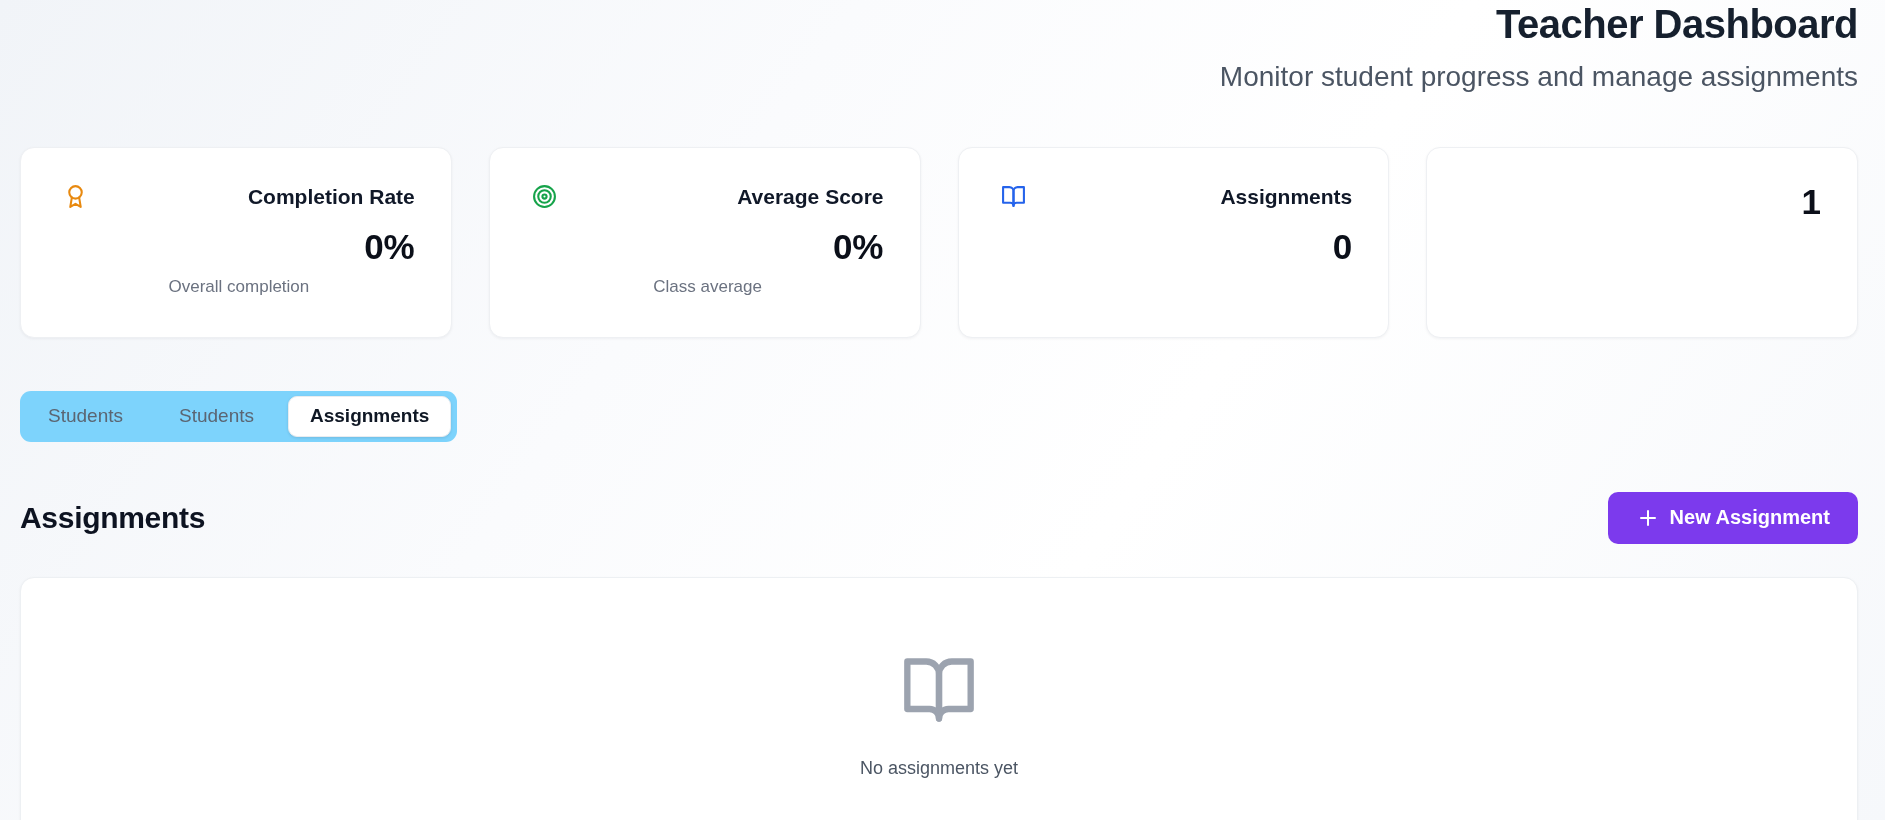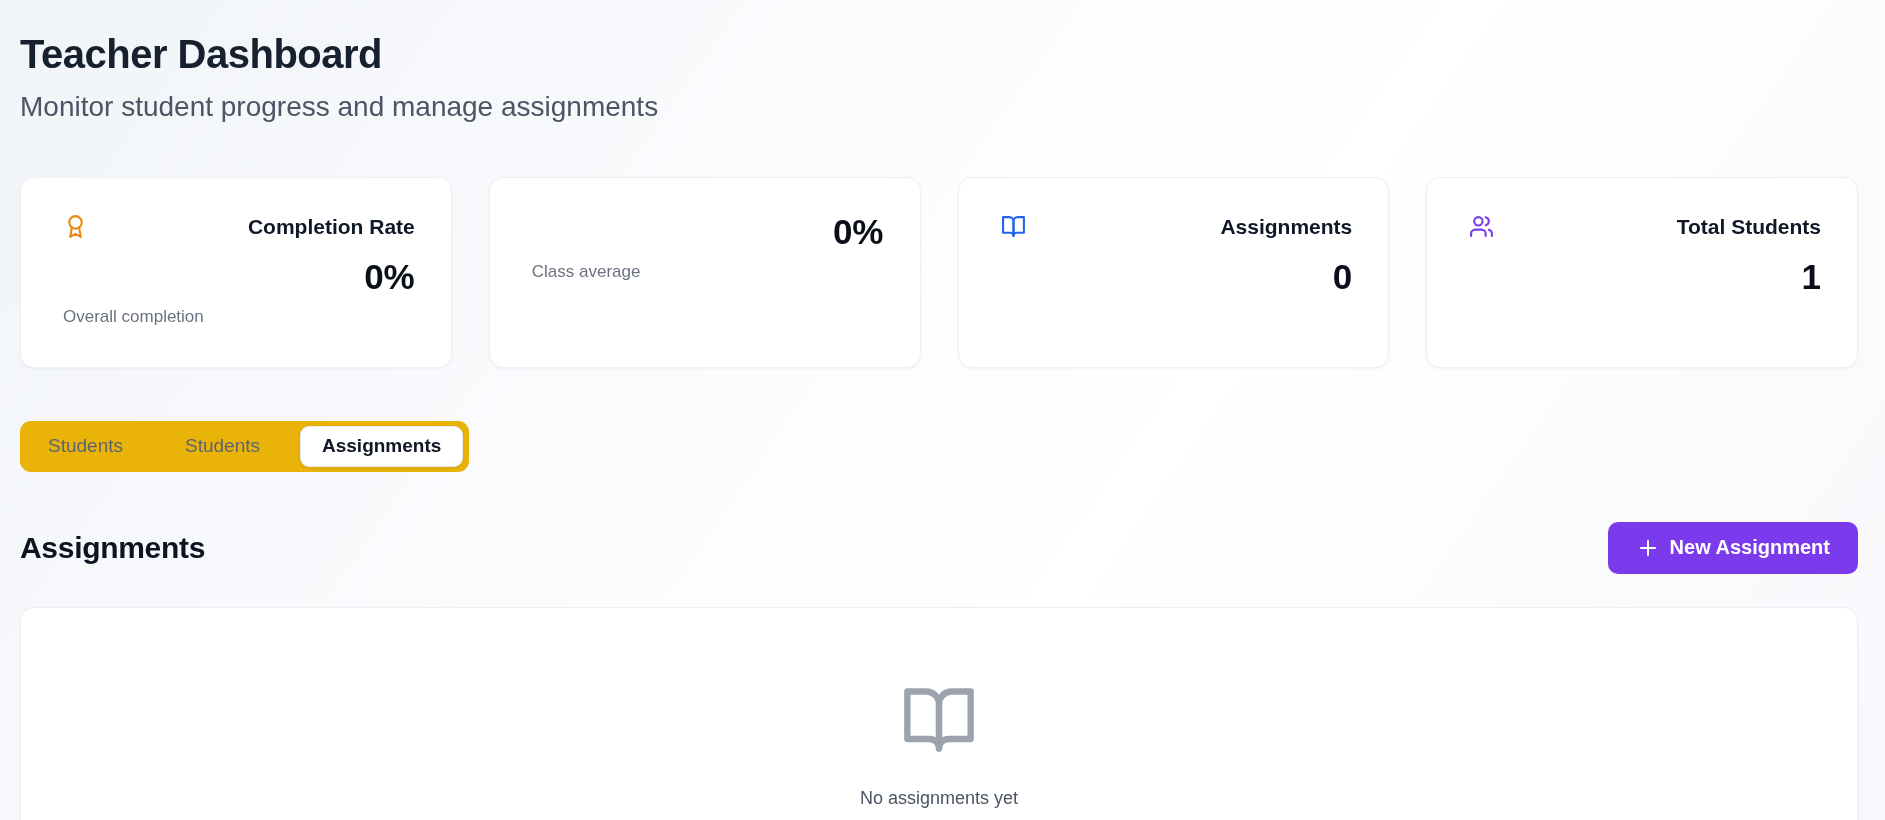--- a/index.html
+++ b/index.html
@@ -5,41 +5,41 @@
   * { box-sizing: border-box; margin: 0; padding: 0; }
   html, body { width: 1885px; height: 820px; overflow: hidden; }
   body {
     font-family: "Liberation Sans", sans-serif;
     background: linear-gradient(125deg, #f1f4f8 0%, #fafbfd 35%, #ffffff 60%, #f6f8fb 100%);
     color: #111827;
   }
   .page { padding: 0 27px 0 20px; }
 
   
-  header { padding-top: 30px; text-align: left; }
+  header { text-align: right; }
   h1 { font-size: 40px; font-weight: 700; color: #16202e; letter-spacing: -0.5px; line-height: 1.2; }
   .subtitle { font-size: 28px; color: #4b5563; margin-top: 13px; }
 
   
   .stats { margin-top: 54px; display: grid; grid-template-columns: repeat(4, 1fr); gap: 37px; }
   .stat-card {
     background: #ffffff; border: 1px solid #eef0f3; border-radius: 14px;
     box-shadow: 0 1px 3px rgba(16,24,40,.05);
     height: 191px; padding: 36px 36px 0 42px;
   }
   .stat-top { display: flex; justify-content: space-between; align-items: center; margin-bottom: 20px; gap: 12px; }
   .stat-top svg { width: 25px; height: 25px; flex: 0 0 auto; }
   .stat-label { font-size: 21px; font-weight: 600; color: #101828; }
   .stat-value { font-size: 35px; font-weight: 700; text-align: right; line-height: 1; margin-bottom: 13px; color: #0b0f19; }
-  .stat-sub { font-size: 17px; color: #6b7280; text-align: left; }
+  .stat-sub { font-size: 17px; color: #6b7280; text-align: center; }
 
   
   .tabs {
-    margin-top: 53px; display: inline-flex; align-items: center; gap: 18px;
-    background: #eab308; border-radius: 11px; padding: 5px 6px;
+    margin-top: 53px; display: inline-flex; align-items: center; gap: 12px;
+    background: #7dd3fc; border-radius: 11px; padding: 5px 6px;
   }
   .tab {
     border: none; background: transparent; cursor: pointer;
     font-family: inherit; font-size: 19px; font-weight: 500; color: #5b6572;
     padding: 9px 22px; border-radius: 9px; line-height: 1.2;
   }
   .tab.active {
     background: #ffffff; color: #0f1724; font-weight: 700;
     border: 1px solid #e9ecef; box-shadow: 0 1px 3px rgba(16,24,40,.12);
     padding: 8px 21px;
@@ -87,45 +87,44 @@
           <circle cx="12" cy="8" r="6"></circle>
           <path d="M15.477 12.89 17 22l-5-3-5 3 1.523-9.11"></path>
         </svg>
         <span class="stat-label">Completion Rate</span>
       </div>
       <div class="stat-value">0%</div>
       <div class="stat-sub">Overall completion</div>
     </article>
 
     <article class="stat-card">
+      <div class="stat-top">
+        <svg viewBox="0 0 24 24" fill="none" stroke-width="2" stroke-linecap="round" stroke-linejoin="round" stroke="#16a34a">
+          <circle cx="12" cy="12" r="10"></circle>
+          <circle cx="12" cy="12" r="6"></circle>
+          <circle cx="12" cy="12" r="2"></circle>
+        </svg>
+        <span class="stat-label">Average Score</span>
+      </div>
       <div class="stat-value">0%</div>
       <div class="stat-sub">Class average</div>
     </article>
 
     <article class="stat-card">
       <div class="stat-top">
         <svg viewBox="0 0 24 24" fill="none" stroke-width="2" stroke-linecap="round" stroke-linejoin="round" stroke="#2563eb">
           <path d="M2 3h6a4 4 0 0 1 4 4v14a3 3 0 0 0-3-3H2z"></path>
           <path d="M22 3h-6a4 4 0 0 0-4 4v14a3 3 0 0 1 3-3h7z"></path>
         </svg>
         <span class="stat-label">Assignments</span>
       </div>
       <div class="stat-value">0</div>
     </article>
 
     <article class="stat-card">
-      <div class="stat-top">
-        <svg viewBox="0 0 24 24" fill="none" stroke-width="2" stroke-linecap="round" stroke-linejoin="round" stroke="#7c3aed">
-          <path d="M16 21v-2a4 4 0 0 0-4-4H6a4 4 0 0 0-4 4v2"></path>
-          <circle cx="9" cy="7" r="4"></circle>
-          <path d="M22 21v-2a4 4 0 0 0-3-3.87"></path>
-          <path d="M16 3.13a4 4 0 0 1 0 7.75"></path>
-        </svg>
-        <span class="stat-label">Total Students</span>
-      </div>
       <div class="stat-value">1</div>
     </article>
 
   </section>
 
   <nav class="tabs">
     <button class="tab">Students</button>
     <button class="tab">Students</button>
     <button class="tab active">Assignments</button>
   </nav>

